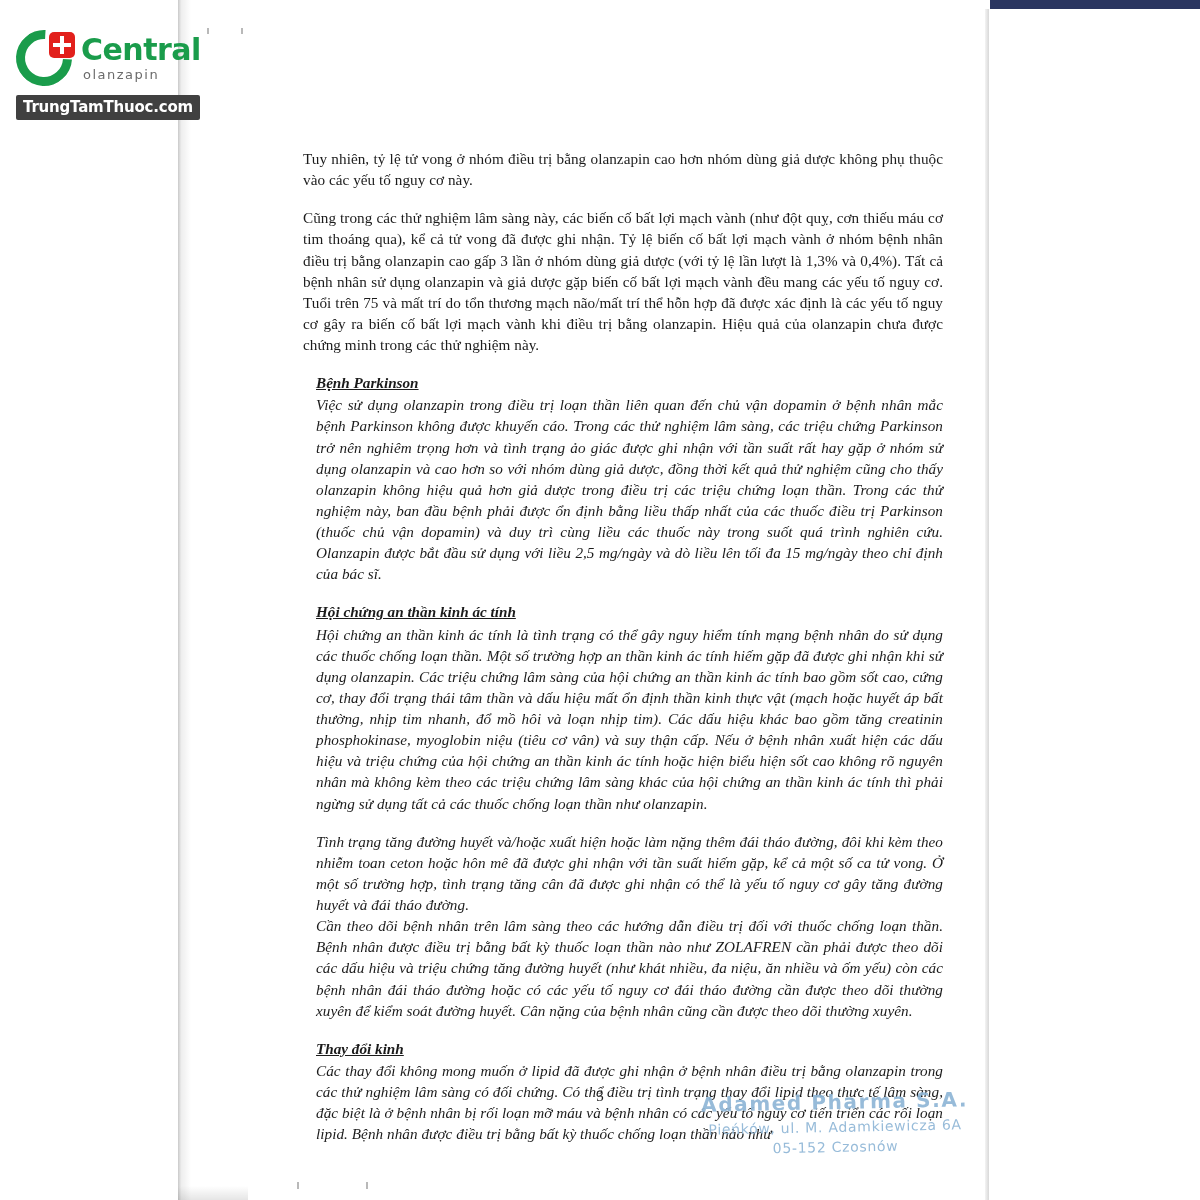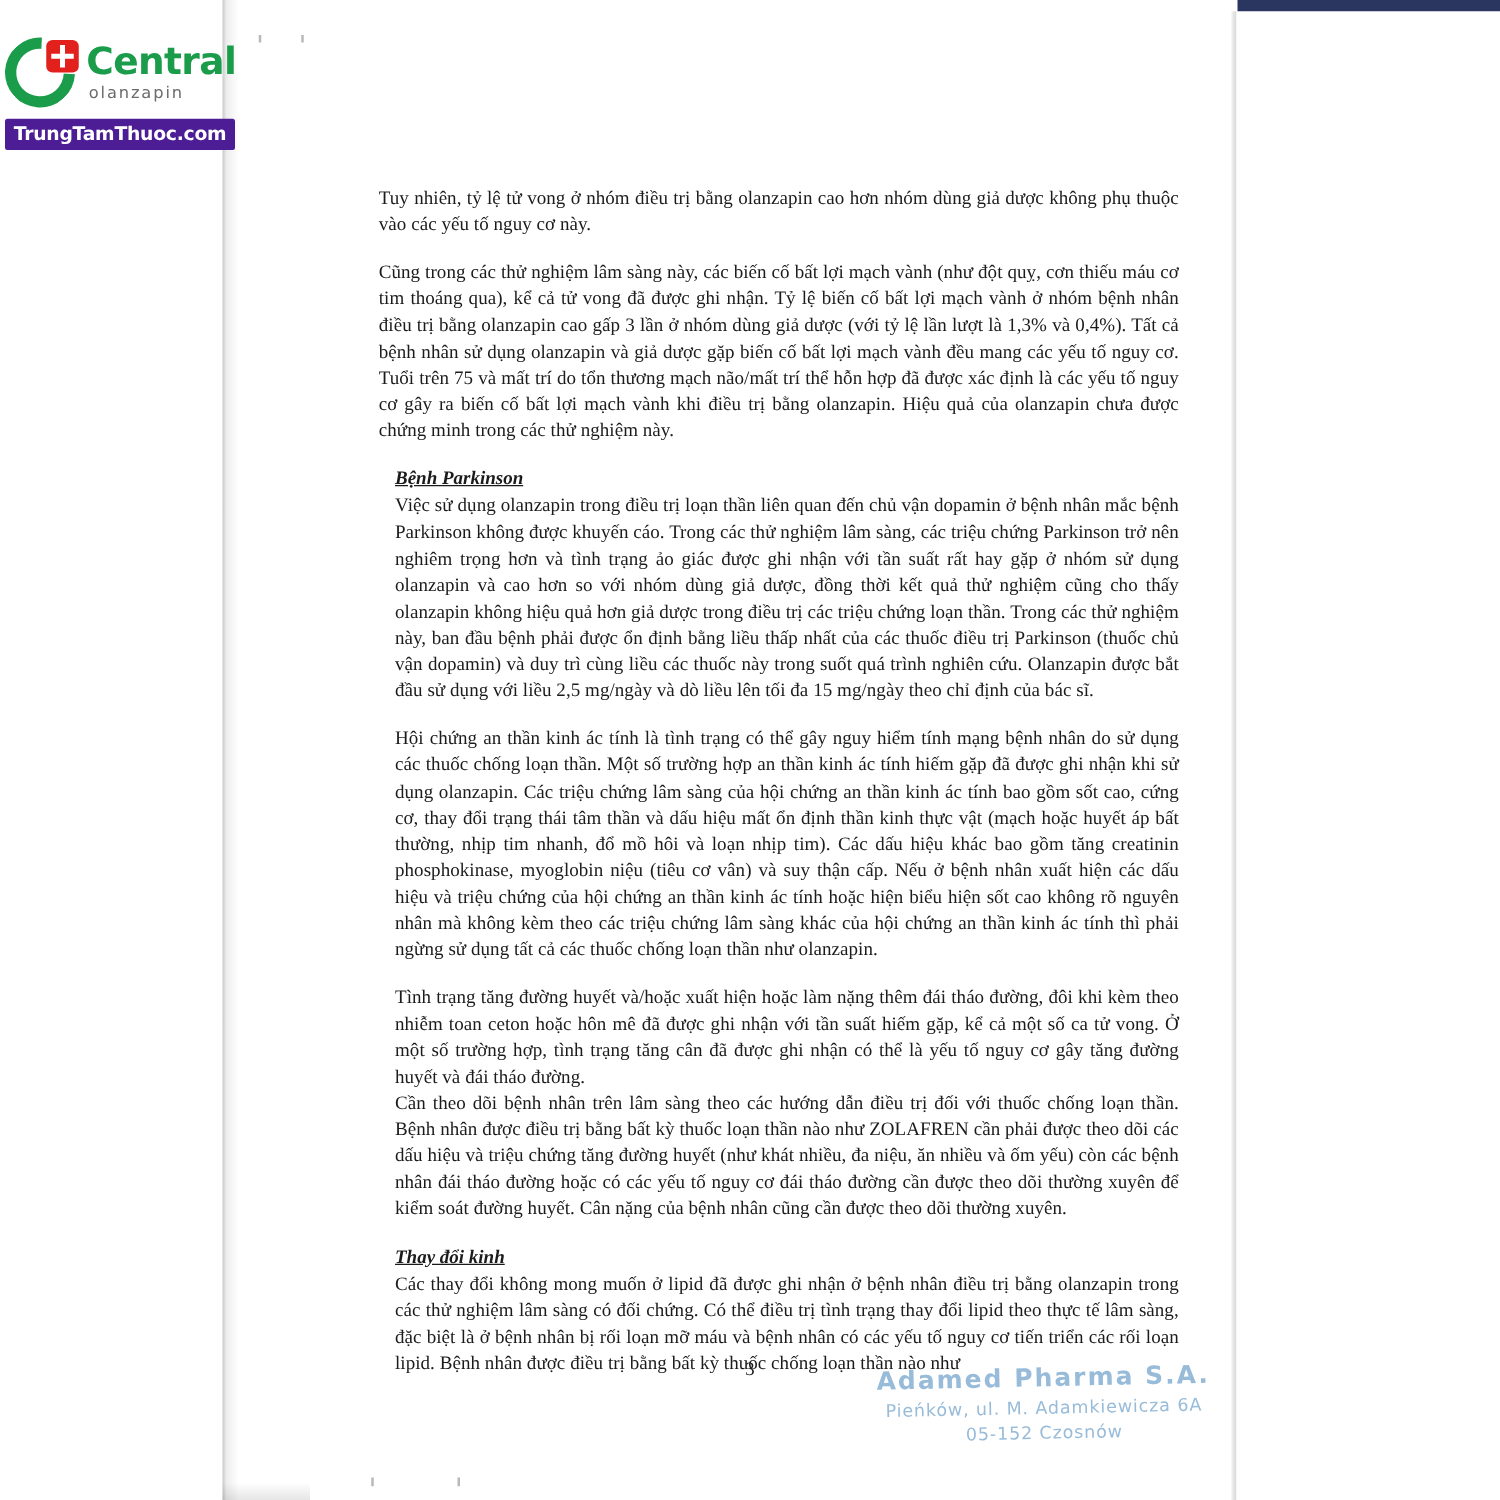--- a/index.html
+++ b/index.html
@@ -55,21 +55,21 @@
     background: linear-gradient(to top, rgba(0,0,0,0.10), rgba(0,0,0,0));
   }
   .scan-tick {
     position: absolute;
     background: #b9b9b9;
   }
 
   
   .logo-wrap {
     position: absolute;
-    left: 4px; top: 30px;
+    left: 16px; top: 30px;
     width: 210px;
   }
   .logo-row {
     display: flex;
     align-items: center;
     gap: 9px;
   }
   .logo-mark {
     width: 56px; height: 56px;
     position: relative;
@@ -118,21 +118,21 @@
   .logo-sub {
     font-family: "DejaVu Sans", sans-serif;
     font-size: 13px;
     color: #6b6b6b;
     letter-spacing: 1.5px;
     margin-top: 3px;
     margin-left: 2px;
   }
   .logo-url {
     margin-top: 9px;
-    background: #4c1d95;
+    background: #404040;
     color: #ffffff;
     font-family: "DejaVu Sans", sans-serif;
     font-size: 15px;
     font-weight: bold;
     padding: 3px 7px 4px 7px;
     display: inline-block;
     border-radius: 2px;
     letter-spacing: -0.2px;
   }
 
@@ -144,21 +144,21 @@
     width: 640px;
   }
   .para {
     font-size: 15.2px;
     line-height: 1.39;
     text-align: justify;
     color: #1b1b1b;
     margin: 0 0 17px 0;
     letter-spacing: 0.05px;
   }
-  .para.tight { margin-bottom: 0; }
+  .para.tight { margin-bottom: 0; font-style: italic; }
   .heading {
     font-size: 15.2px;
     line-height: 1.39;
     color: #1b1b1b;
     font-style: italic;
     font-weight: bold;
     text-decoration: underline;
     margin: 0 0 1px 0;
   }
   .sec { margin-bottom: 17px; margin-left: 13px; }
@@ -234,20 +234,21 @@
   <p class="para">Tuy nhiên, tỷ lệ tử vong ở nhóm điều trị bằng olanzapin cao hơn nhóm dùng giả dược không phụ thuộc vào các yếu tố nguy cơ này.</p>
 
   <p class="para">Cũng trong các thử nghiệm lâm sàng này, các biến cố bất lợi mạch vành (như đột quỵ, cơn thiếu máu cơ tim thoáng qua), kể cả tử vong đã được ghi nhận. Tỷ lệ biến cố bất lợi mạch vành ở nhóm bệnh nhân điều trị bằng olanzapin cao gấp 3 lần ở nhóm dùng giả dược (với tỷ lệ lần lượt là 1,3% và 0,4%). Tất cả bệnh nhân sử dụng olanzapin và giả dược gặp biến cố bất lợi mạch vành đều mang các yếu tố nguy cơ. Tuổi trên 75 và mất trí do tổn thương mạch não/mất trí thể hỗn hợp đã được xác định là các yếu tố nguy cơ gây ra biến cố bất lợi mạch vành khi điều trị bằng olanzapin. Hiệu quả của olanzapin chưa được chứng minh trong các thử nghiệm này.</p>
 
   <div class="sec">
     <div class="heading">Bệnh Parkinson</div>
     <p class="para tight">Việc sử dụng olanzapin trong điều trị loạn thần liên quan đến chủ vận dopamin ở bệnh nhân mắc bệnh Parkinson không được khuyến cáo. Trong các thử nghiệm lâm sàng, các triệu chứng Parkinson trở nên nghiêm trọng hơn và tình trạng ảo giác được ghi nhận với tần suất rất hay gặp ở nhóm sử dụng olanzapin và cao hơn so với nhóm dùng giả dược, đồng thời kết quả thử nghiệm cũng cho thấy olanzapin không hiệu quả hơn giả dược trong điều trị các triệu chứng loạn thần. Trong các thử nghiệm này, ban đầu bệnh phải được ổn định bằng liều thấp nhất của các thuốc điều trị Parkinson (thuốc chủ vận dopamin) và duy trì cùng liều các thuốc này trong suốt quá trình nghiên cứu. Olanzapin được bắt đầu sử dụng với liều 2,5 mg/ngày và dò liều lên tối đa 15 mg/ngày theo chỉ định của bác sĩ.</p>
   </div>
 
   <div class="sec">
+    <div class="heading">Hội chứng an thần kinh ác tính</div>
     <p class="para tight">Hội chứng an thần kinh ác tính là tình trạng có thể gây nguy hiểm tính mạng bệnh nhân do sử dụng các thuốc chống loạn thần. Một số trường hợp an thần kinh ác tính hiếm gặp đã được ghi nhận khi sử dụng olanzapin. Các triệu chứng lâm sàng của hội chứng an thần kinh ác tính bao gồm sốt cao, cứng cơ, thay đổi trạng thái tâm thần và dấu hiệu mất ổn định thần kinh thực vật (mạch hoặc huyết áp bất thường, nhịp tim nhanh, đổ mồ hôi và loạn nhịp tim). Các dấu hiệu khác bao gồm tăng creatinin phosphokinase, myoglobin niệu (tiêu cơ vân) và suy thận cấp. Nếu ở bệnh nhân xuất hiện các dấu hiệu và triệu chứng của hội chứng an thần kinh ác tính hoặc hiện biểu hiện sốt cao không rõ nguyên nhân mà không kèm theo các triệu chứng lâm sàng khác của hội chứng an thần kinh ác tính thì phải ngừng sử dụng tất cả các thuốc chống loạn thần như olanzapin.</p>
   </div>
 
   <div class="sec">
     <p class="para tight">Tình trạng tăng đường huyết và/hoặc xuất hiện hoặc làm nặng thêm đái tháo đường, đôi khi kèm theo nhiễm toan ceton hoặc hôn mê đã được ghi nhận với tần suất hiếm gặp, kể cả một số ca tử vong. Ở một số trường hợp, tình trạng tăng cân đã được ghi nhận có thể là yếu tố nguy cơ gây tăng đường huyết và đái tháo đường.</p>
     <p class="para tight">Cần theo dõi bệnh nhân trên lâm sàng theo các hướng dẫn điều trị đối với thuốc chống loạn thần. Bệnh nhân được điều trị bằng bất kỳ thuốc loạn thần nào như ZOLAFREN cần phải được theo dõi các dấu hiệu và triệu chứng tăng đường huyết (như khát nhiều, đa niệu, ăn nhiều và ốm yếu) còn các bệnh nhân đái tháo đường hoặc có các yếu tố nguy cơ đái tháo đường cần được theo dõi thường xuyên để kiểm soát đường huyết. Cân nặng của bệnh nhân cũng cần được theo dõi thường xuyên.</p>
   </div>
 
   <div class="sec">
     <div class="heading">Thay đổi kinh</div>

